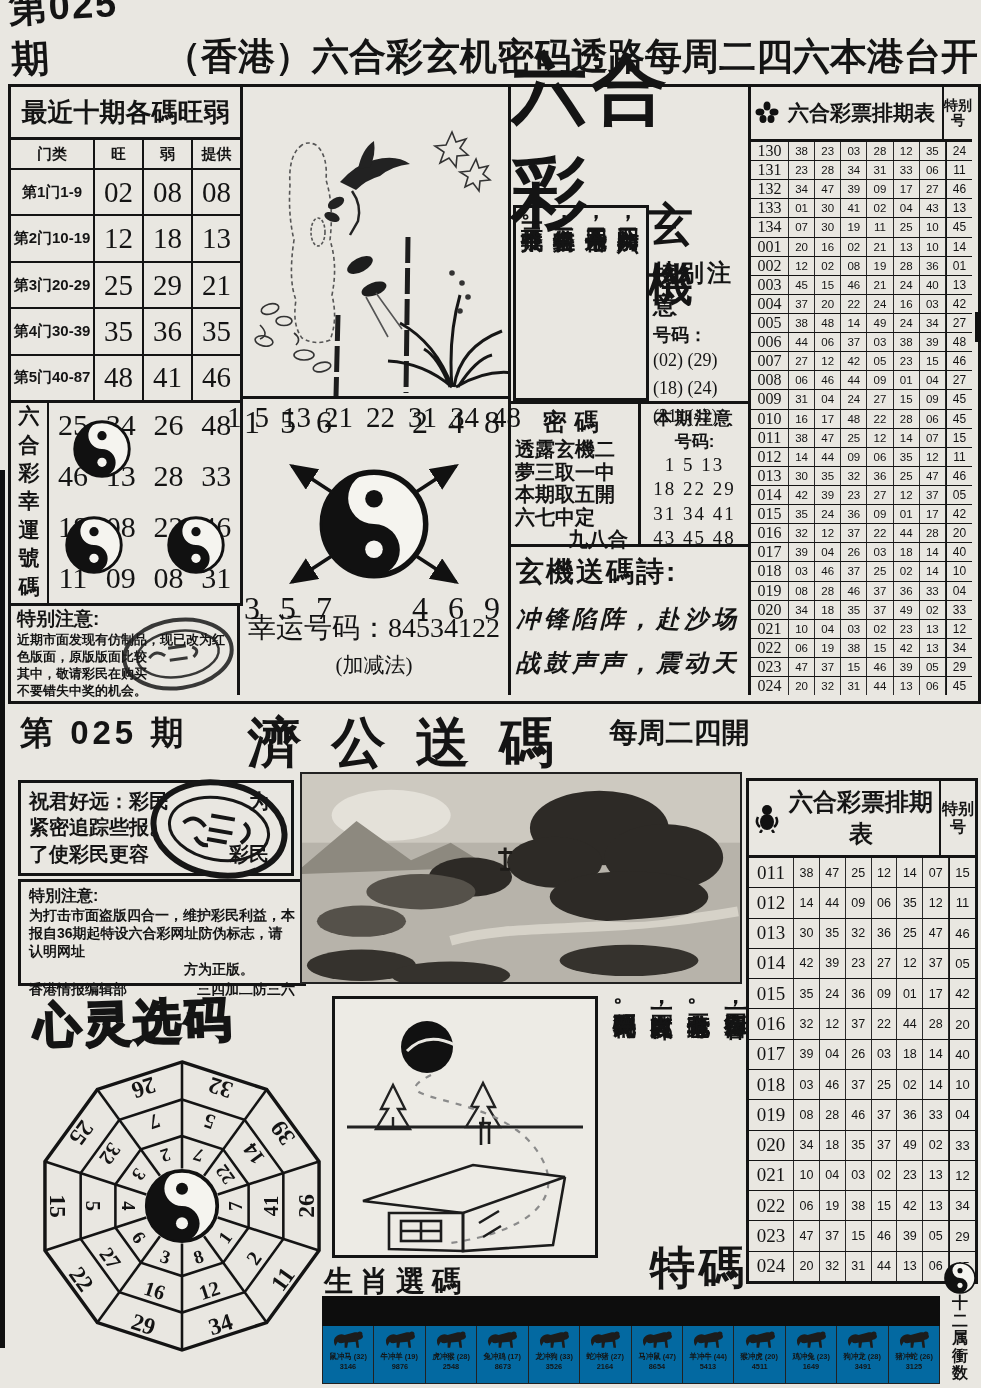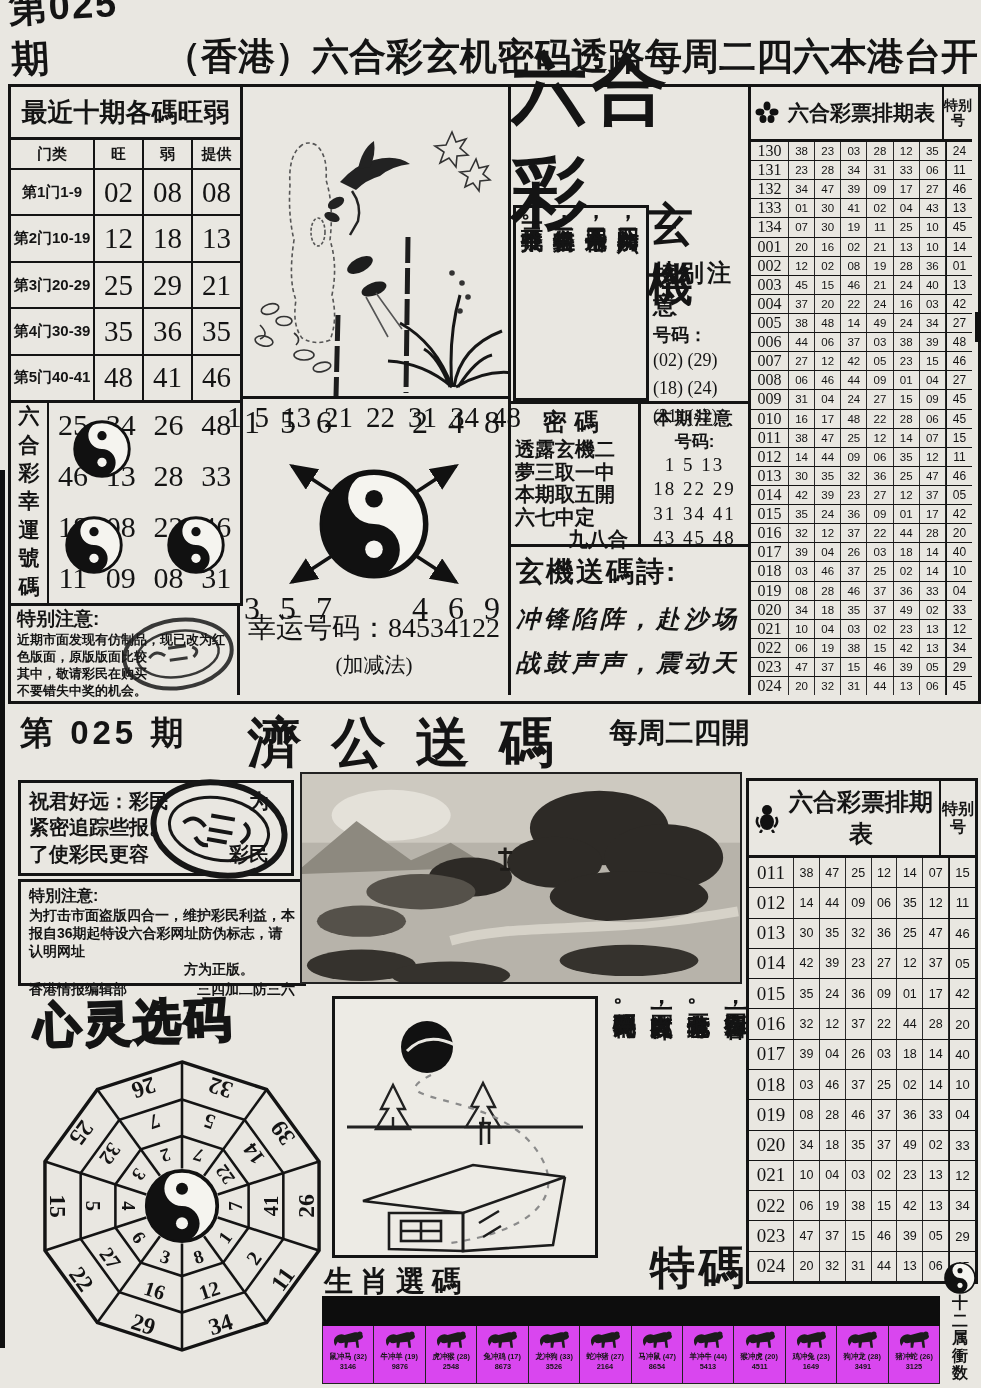--- a/index.html
+++ b/index.html
@@ -105,21 +105,21 @@
   #wheelbox{left:34px;top:1056px;width:296px;height:300px;}
   
   #landscape{left:300px;top:772px;width:442px;height:212px;border:2px solid #222;box-sizing:border-box;background:#c9c5bc;}
   #housebox{left:332px;top:996px;width:266px;height:262px;border:3px solid #141414;box-sizing:border-box;background:#edebe5;}
   #shengxiao{left:324px;top:1262px;width:240px;height:30px;font-size:29px;font-weight:900;letter-spacing:7px;}
   #poem2{left:606px;top:996px;width:148px;height:242px;writing-mode:vertical-rl;font-family:"Liberation Serif",serif;font-weight:700;font-size:23px;line-height:37px;}
   #tema{left:650px;top:1238px;width:110px;height:50px;font-size:45px;font-weight:900;letter-spacing:4px;}
   
   #zstrip{left:322px;top:1296px;width:618px;height:88px;display:flex;flex-direction:column;}
   #zbar{height:30px;background:#0d0d0d;}
-  #zcells{flex:1;display:flex;border:1.5px solid #222;border-top:none;background:#d946ef;}
+  #zcells{flex:1;display:flex;border:1.5px solid #222;border-top:none;background:#0369a1;}
   .zcell{flex:1;border-right:1.5px solid #222;display:flex;flex-direction:column;align-items:center;justify-content:flex-start;padding-top:2px;overflow:hidden;}
   .zcell:last-child{border-right:none;}
   .zcap{font-size:8px;font-weight:700;white-space:nowrap;transform:scaleX(.92);line-height:1.2;text-align:center;}
   #zlabel{left:942px;top:1262px;width:36px;height:126px;display:flex;flex-direction:column;align-items:center;}
   #zlabel .ch{font-size:16px;font-weight:900;line-height:17.5px;}
   
   #edgeL{left:0;top:470px;width:5px;height:878px;background:#101010;}
   #edgeR{left:975px;top:312px;width:6px;height:30px;background:#101010;}
   svg text{font-family:"Liberation Serif","DejaVu Serif",serif;}
 </style>
@@ -191,21 +191,21 @@
             <div class="st-c st-num">29</div>
             <div class="st-c st-num">21</div>
           </div>
           <div class="st-row">
             <div class="st-c st-label">第4门30-39</div>
             <div class="st-c st-num">35</div>
             <div class="st-c st-num">36</div>
             <div class="st-c st-num">35</div>
           </div>
           <div class="st-row">
-            <div class="st-c st-label">第5门40-41</div>
+            <div class="st-c st-label">第5门40-87</div>
             <div class="st-c st-num">48</div>
             <div class="st-c st-num">41</div>
             <div class="st-c st-num">46</div>
           </div>
         </div>
     </div>
 
     <div class="abs" id="lucky-box">
       <div id="lucky-strip">
           <div>六</div>

